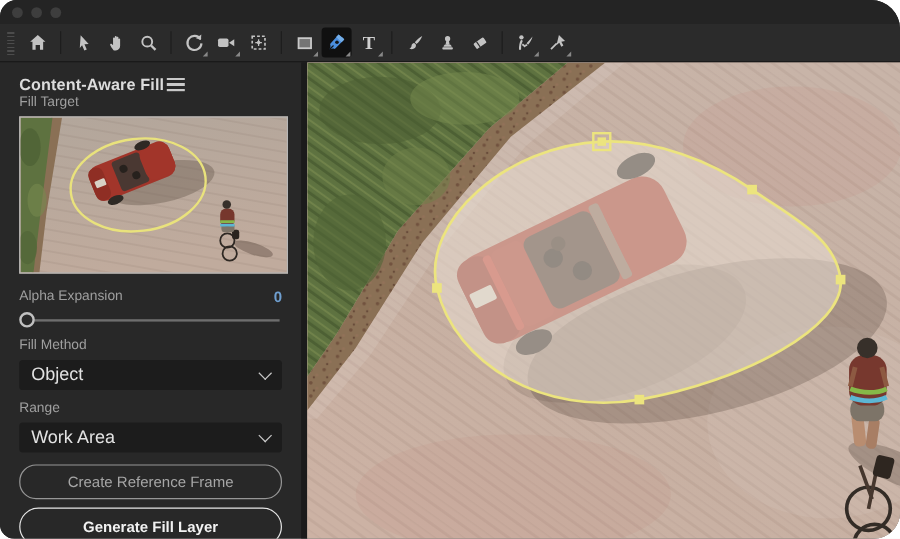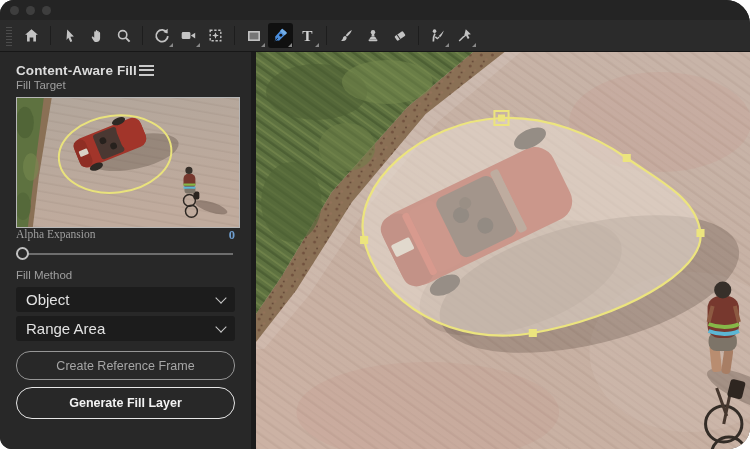--- a/index.html
+++ b/index.html
@@ -21,21 +21,21 @@
 
   
   .content{flex:1;display:flex;min-height:0;}
   .panel{width:256px;flex:none;background:#282828;border-right:5px solid #1b1b1b;padding:9px 16px 0;box-sizing:border-box;}
   .p-title-row{display:flex;align-items:center;gap:2px;height:18px;color:#dcdcdc;font-size:13.5px;font-weight:700;letter-spacing:.1px;}
   .burger{width:15px;height:11px;background:linear-gradient(#c9c9c9 0 2px,transparent 2px 4.5px,#c9c9c9 4.5px 6.5px,transparent 6.5px 9px,#c9c9c9 9px 11px);}
   .p-label{color:#9f9f9f;font-size:11.5px;height:14px;}
   .mt10{}.mt9{margin-top:9px}
   .thumb{margin-top:4px;width:224px;height:131px;border:1px solid #b6b6b6;box-sizing:border-box;position:relative;overflow:hidden;background:#b9a99c;}
   .thumb svg{display:block;width:100%;height:100%;}
-  .alpha-row{display:flex;justify-content:space-between;align-items:center;height:14px;font-family:Liberation Serif, serif;}
+  .alpha-row{display:flex;justify-content:space-between;align-items:center;margin-top:13px;height:14px;}
   .alpha-val{color:#6f9fd0;font-size:12.5px;font-weight:700;}
   .slider{position:relative;height:13px;margin-top:5px;}
   .track{position:absolute;top:6px;left:3px;right:2px;height:1.5px;background:#6e6e6e;}
   .knob{position:absolute;top:0;left:0;width:13px;height:13px;border:2px solid #c0c0c0;border-radius:50%;background:#282828;box-sizing:border-box;}
   .select{margin-top:4px;height:25px;background:#1c1c1c;border-radius:3px;display:flex;align-items:center;justify-content:space-between;padding:0 10px;color:#e2e2e2;font-size:15px;}
   .chev{width:7px;height:7px;border-right:1.6px solid #c9c9c9;border-bottom:1.6px solid #c9c9c9;transform:rotate(45deg);margin-top:-3px;flex:none;}
   .btn{height:27px;border:1px solid #969696;border-radius:14px;display:flex;align-items:center;justify-content:center;color:#a6a6a6;font-size:12.5px;margin-top:10px;background:transparent;}
   .btn.primary{border:1.5px solid #e6e6e6;color:#f2f2f2;font-weight:700;height:30px;margin-top:7px;border-radius:16px;}
 
   .comp{flex:1;position:relative;background:#c7b2a4;min-width:0;overflow:hidden;}
@@ -234,22 +234,23 @@
         <div class="track"></div>
         <div class="knob"></div>
       </div>
 
       <div class="p-label mt9">Fill Method</div>
       <div class="select">
         <span>Object</span>
         <span class="chev"></span>
       </div>
 
+      <div class="p-label mt9">Range</div>
       <div class="select">
-        <span>Range Area</span>
+        <span>Work Area</span>
         <span class="chev"></span>
       </div>
 
       <div class="btn">Create Reference Frame</div>
       <div class="btn primary">Generate Fill Layer</div>
     </aside>
 
     <div class="comp">
       <svg viewBox="0 0 489 397" preserveAspectRatio="none">
         <defs>

